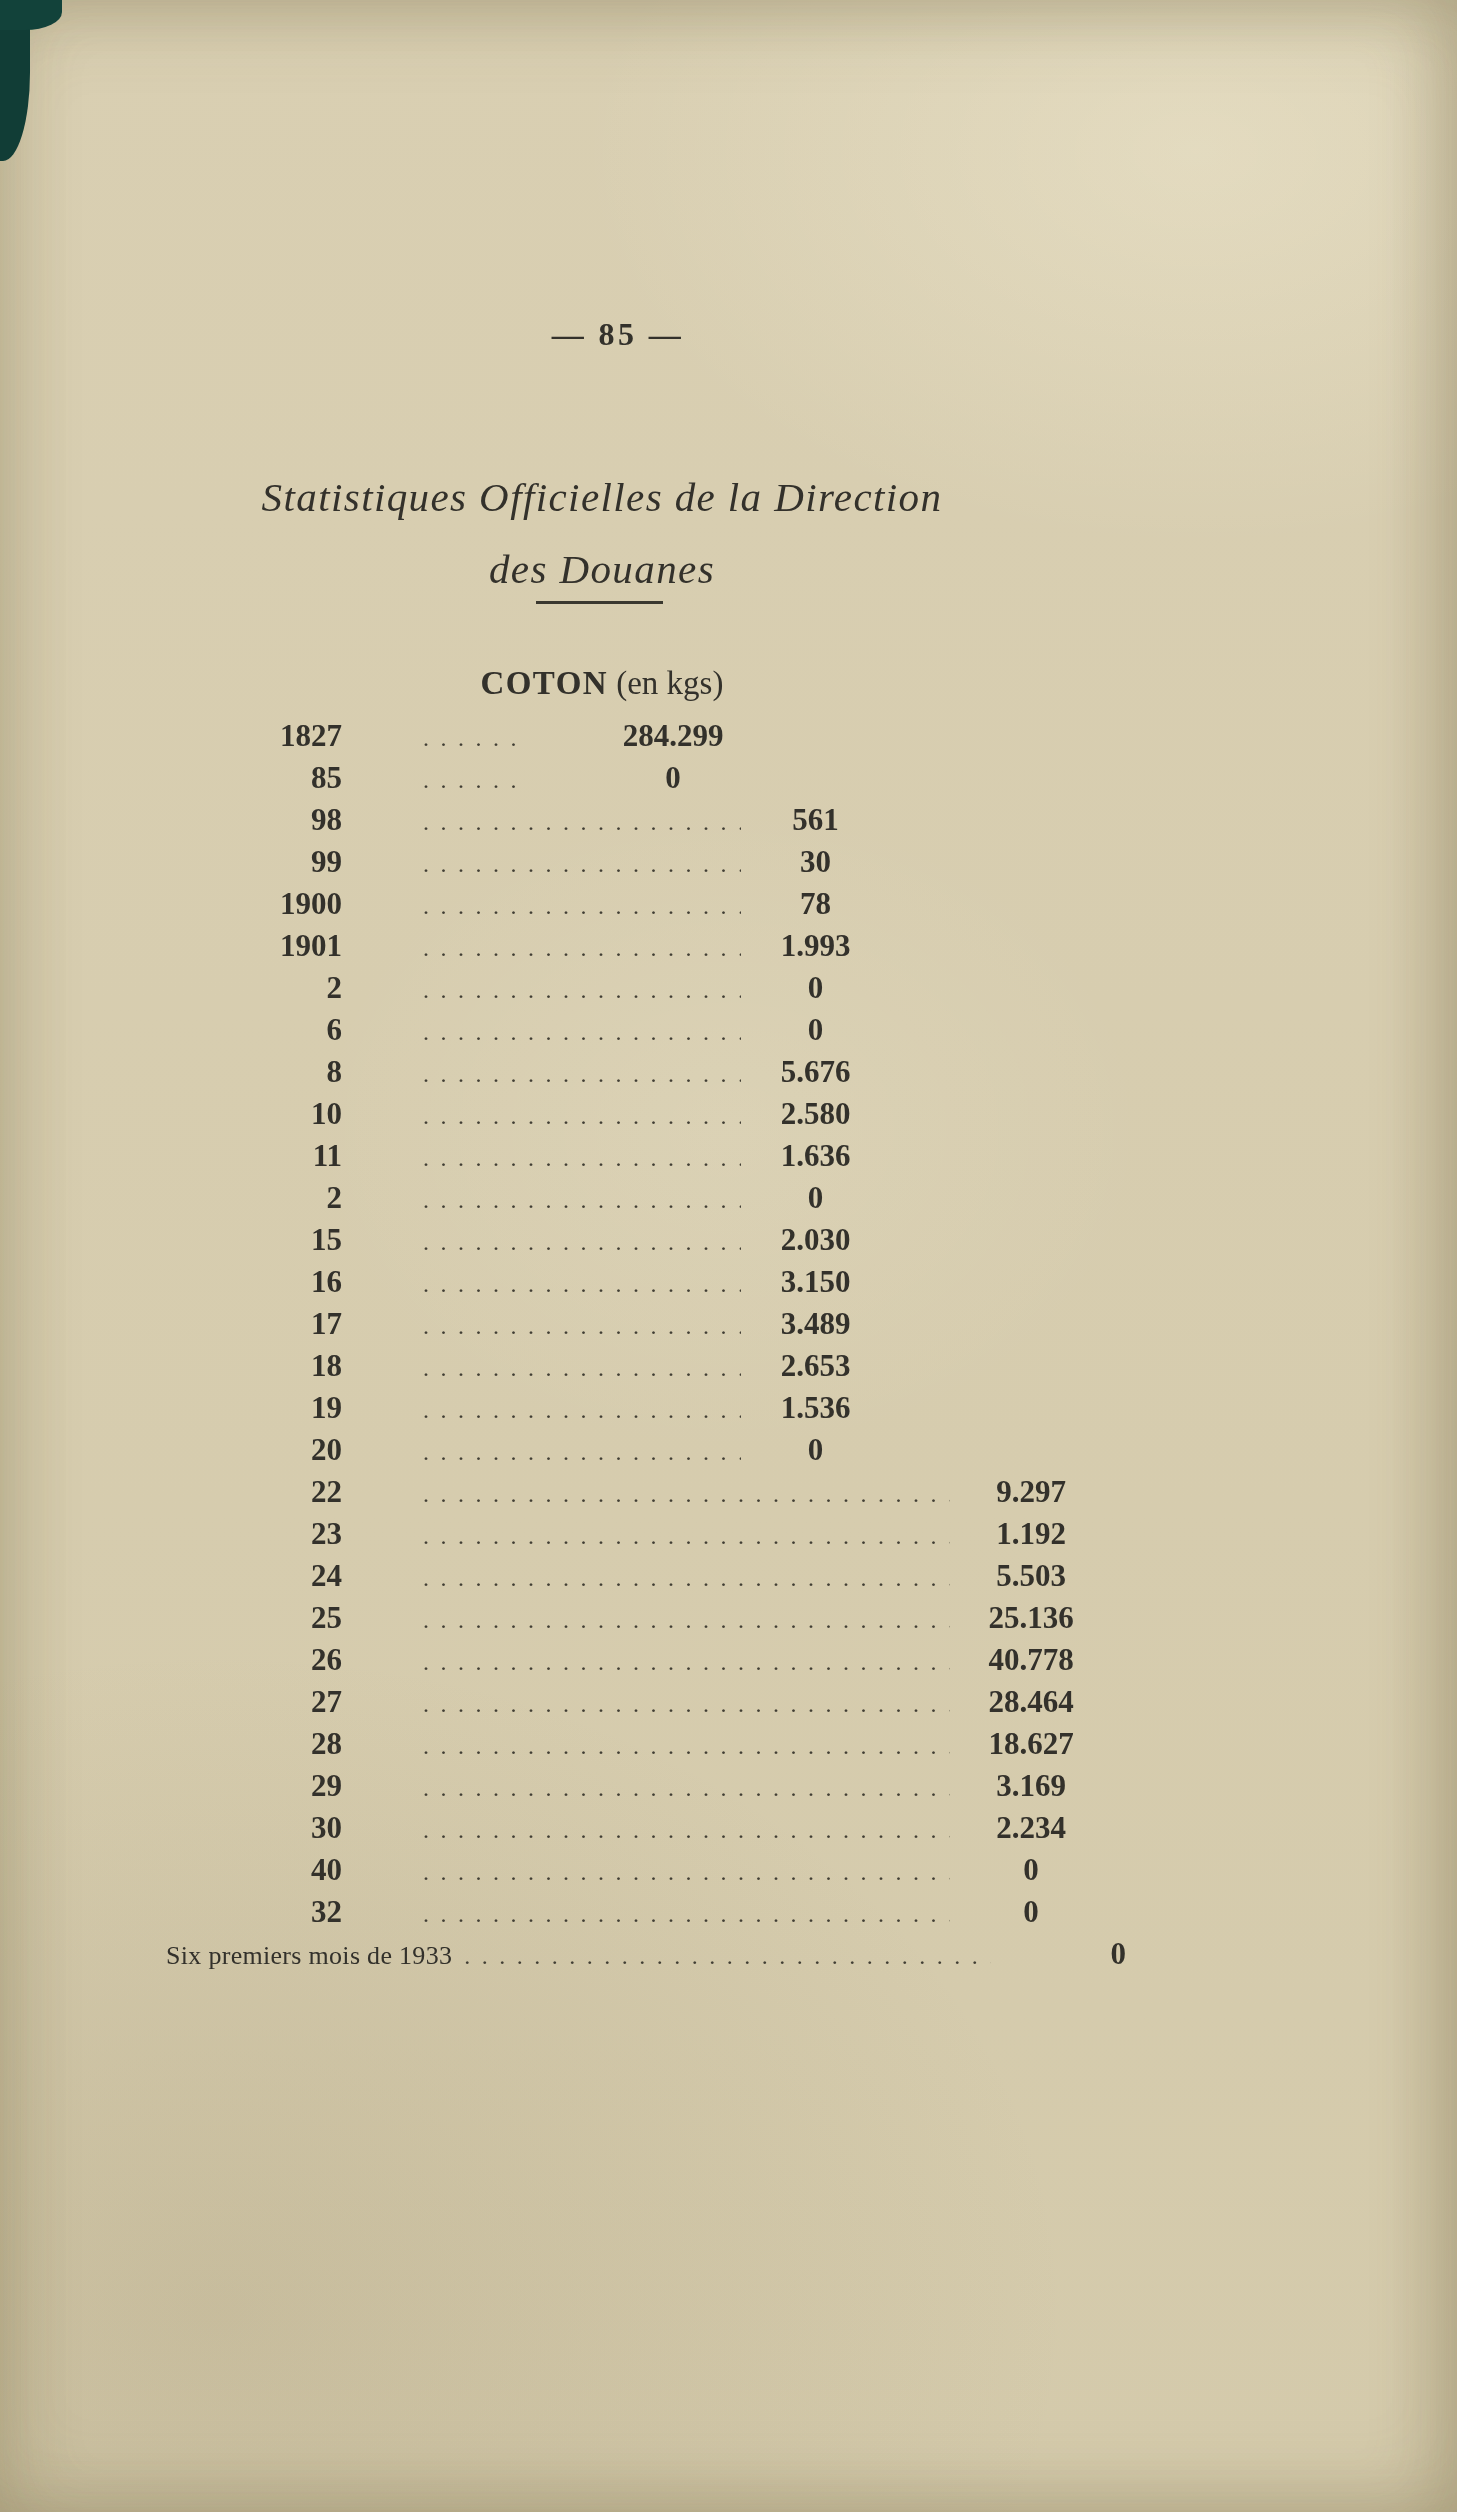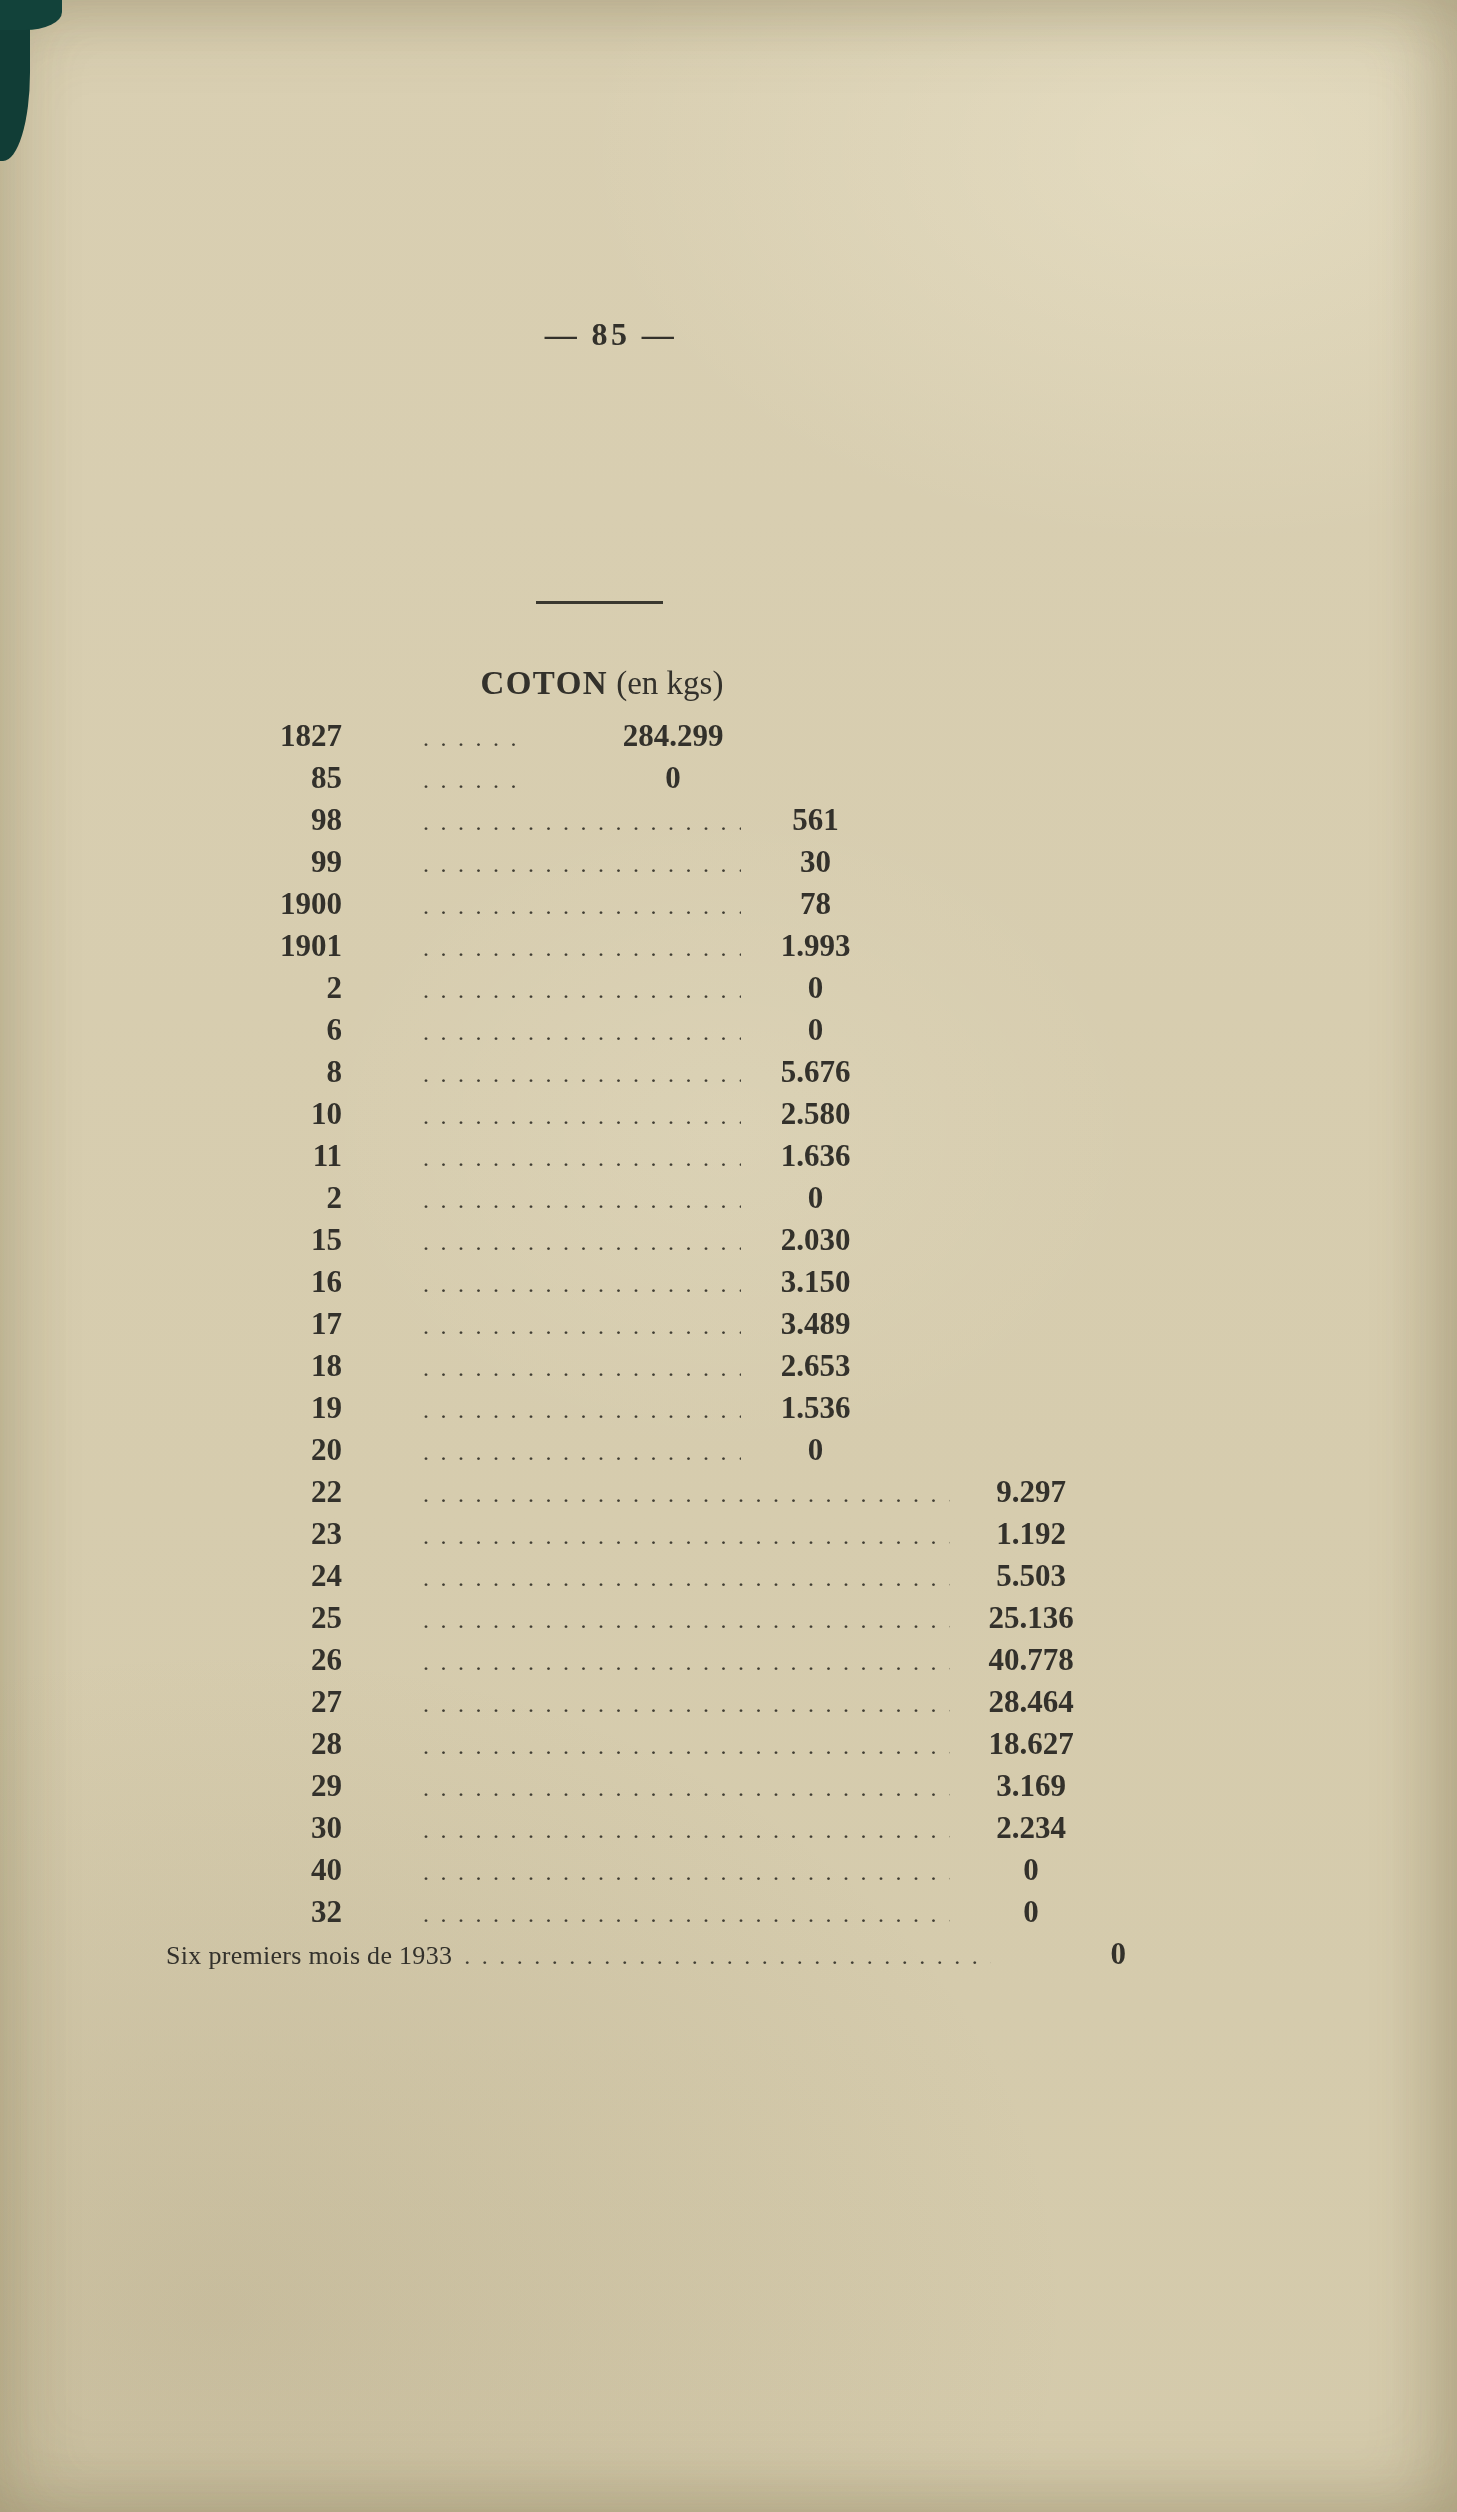--- a/index.html
+++ b/index.html
@@ -34,21 +34,21 @@
   }
   .corner-mark-2 {
     position: absolute;
     top: 0; left: 0;
     width: 62px; height: 30px;
     background: #12423a;
     border-radius: 0 0 60% 0;
   }
   .page-number {
     position: absolute;
-    top: 316px; left: 9px;
+    top: 316px; left: 16px;
     width: 1204px;
     text-align: center;
     font-size: 32px;
     letter-spacing: 3.4px;
     font-weight: 600;
   }
   .title {
     position: absolute;
     top: 461px; left: 0;
     width: 1204px;
@@ -143,20 +143,24 @@
 </style>
 </head>
 <body>
 
 <div class="page">
   <div class="corner-mark"></div>
   <div class="corner-mark-2"></div>
 
   <div class="page-number">— 85 —</div>
 
+  <div class="title">
+    <div>Statistiques Officielles de la Direction</div>
+    <div>des Douanes</div>
+  </div>
 
   <div class="title-rule"></div>
 
   <div class="section-heading">
     <span class="bold">COTON</span>
     <span> (en kgs)</span>
   </div>
 
   <div class="table" id="table">
       <div class="row g1">

